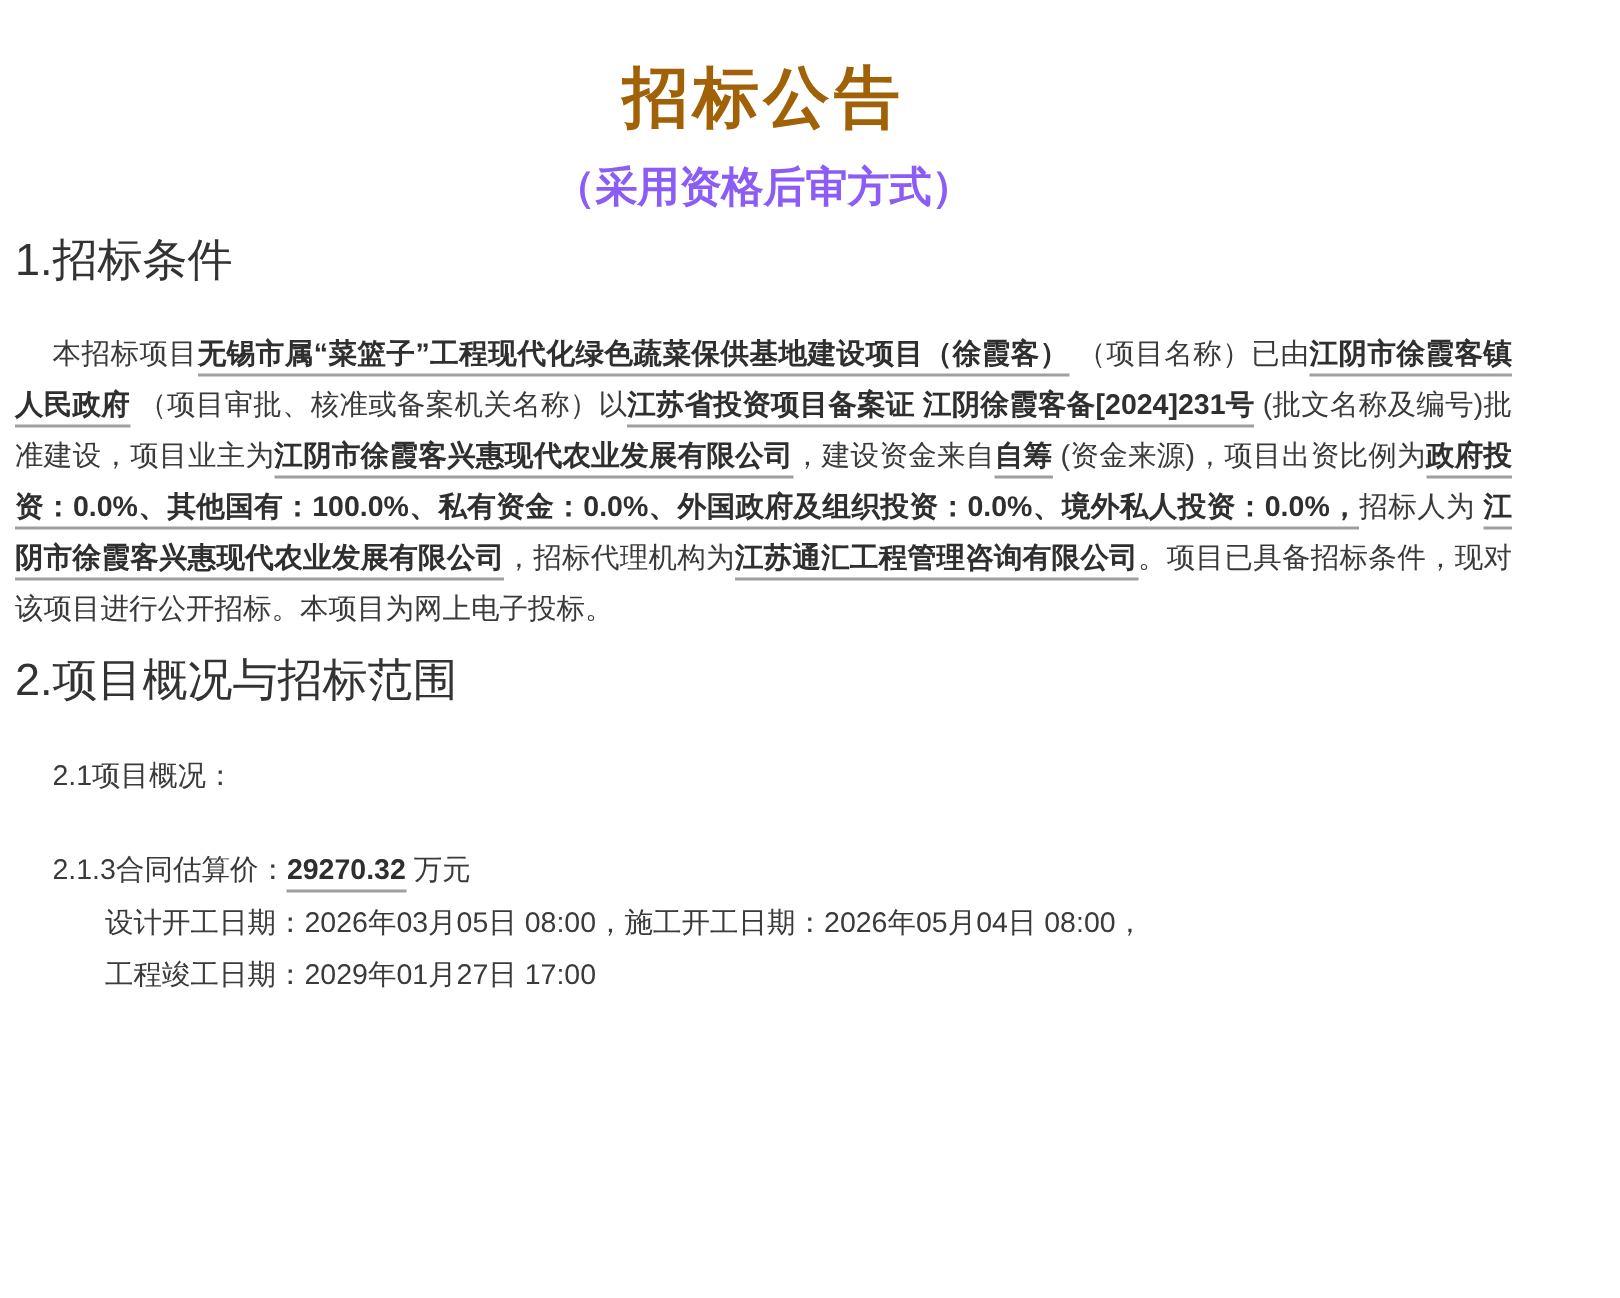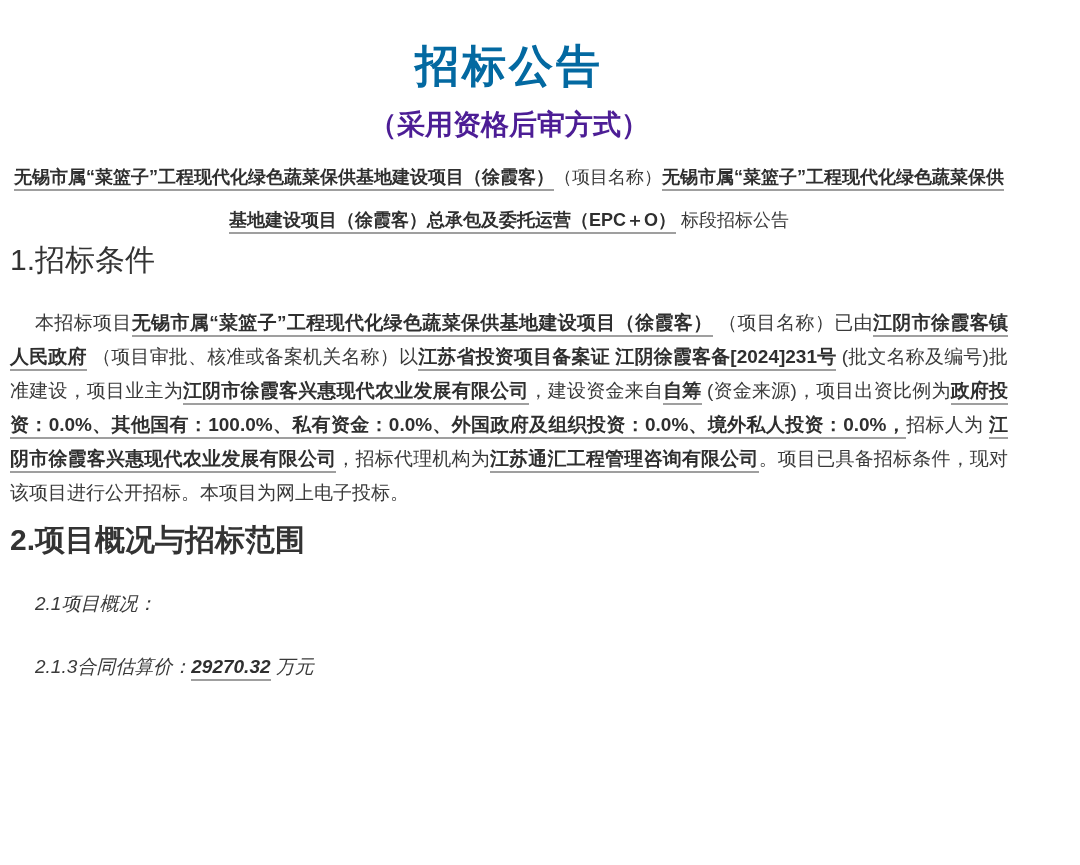--- a/index.html
+++ b/index.html
@@ -15,30 +15,30 @@
     width: 1080px;
     min-height: 865px;
     box-sizing: border-box;
     padding: 40px 72px 8px 10px;
     background: #ffffff;
   }
   .title {
     font-size: 44px;
     line-height: 1.2;
     font-weight: 700;
-    color: #0369a1;
+    color: #a16207;
     text-align: center;
     letter-spacing: 3px;
     margin: 0 0 15px 0;
   }
   .subtitle {
     font-size: 28px;
     line-height: 1.2;
     font-weight: 700;
-    color: #4c1d95;
+    color: #8b5cf6;
     text-align: center;
     margin: 0 0 15px 0;
   }
   .proj-name {
     font-size: 18px;
     line-height: 43px;
     font-weight: 400;
     text-align: center;
     margin: 0;
   }
@@ -46,32 +46,30 @@
     font-size: 30px;
     line-height: 1.2;
     font-weight: 400;
     color: #333333;
     text-align: left;
     margin: 0 0 11px 0;
   }
   .sec-heading.sec2 {
     margin-top: 12px;
     margin-bottom: 0;
-    font-weight: bold;
   }
   .body {
     font-size: 19px;
     line-height: 34px;
     font-weight: 400;
     text-align: justify;
     margin: 0;
   }
   .body.s2 {
     line-height: 35px;
-    font-style: italic;
   }
   .ind1 { text-indent: 25px; margin-top: 28px; }
   .ind2 { text-indent: 60px; }
   .proj-name .b,
   .body .b {
     font-weight: 700;
     color: #2f2f2f;
   }
   .proj-name .u,
   .body .u {
@@ -81,30 +79,31 @@
 </style>
 </head>
 <body>
 
 <div class="doc">
 
   <div class="title">招标公告</div>
 
   <div class="subtitle">（采用资格后审方式）</div>
 
-  <p class="proj-name"><span class="b u">无锡市属“菜篮子”工程现代化绿色蔬菜保供基地建设项目（徐霞客）</span><span>（项目名称）</span><span class="b u">无锡市属“菜篮子”工程现代化绿色蔬菜保供基地建设项目（徐霞客）总承包及委托运营（EPC＋O）</span><span> 标段招标公告</span></p>
 
   <div class="sec-heading">1.招标条件</div>
 
   <p class="body ind1"><span>本招标项目</span><span class="b u">无锡市属“菜篮子”工程现代化绿色蔬菜保供基地建设项目（徐霞客）</span><span> （项目名称）已由</span><span class="b u">江阴市徐霞客镇人民政府</span><span> （项目审批、核准或备案机关名称）以</span><span class="b u">江苏省投资项目备案证 江阴徐霞客备[2024]231号</span><span> (批文名称及编号)批准建设，项目业主为</span><span class="b u">江阴市徐霞客兴惠现代农业发展有限公司</span><span>，建设资金来自</span><span class="b u">自筹</span><span> (资金来源)，项目出资比例为</span><span class="b u">政府投资：0.0%、其他国有：100.0%、私有资金：0.0%、外国政府及组织投资：0.0%、境外私人投资：0.0%，</span><span>招标人为 </span><span class="b u">江阴市徐霞客兴惠现代农业发展有限公司</span><span>，招标代理机构为</span><span class="b u">江苏通汇工程管理咨询有限公司</span><span>。项目已具备招标条件，现对该项目进行公开招标。本项目为网上电子投标。</span></p>
 
   <div class="sec-heading sec2">2.项目概况与招标范围</div>
 
   <p class="body s2 ind1"><span>2.1项目概况：</span></p>
 
 
 
   <p class="body s2 ind1"><span>2.1.3合同估算价：</span><span class="b u">29270.32</span><span> 万元</span></p>
 
 
+  <p class="body s2 ind2"><span>设计开工日期：2026年03月05日 08:00，施工开工日期：2026年05月04日 08:00，</span></p>
 
+  <p class="body s2 ind2"><span>工程竣工日期：2029年01月27日 17:00</span></p>
 
 </div>
 
 </body></html>

